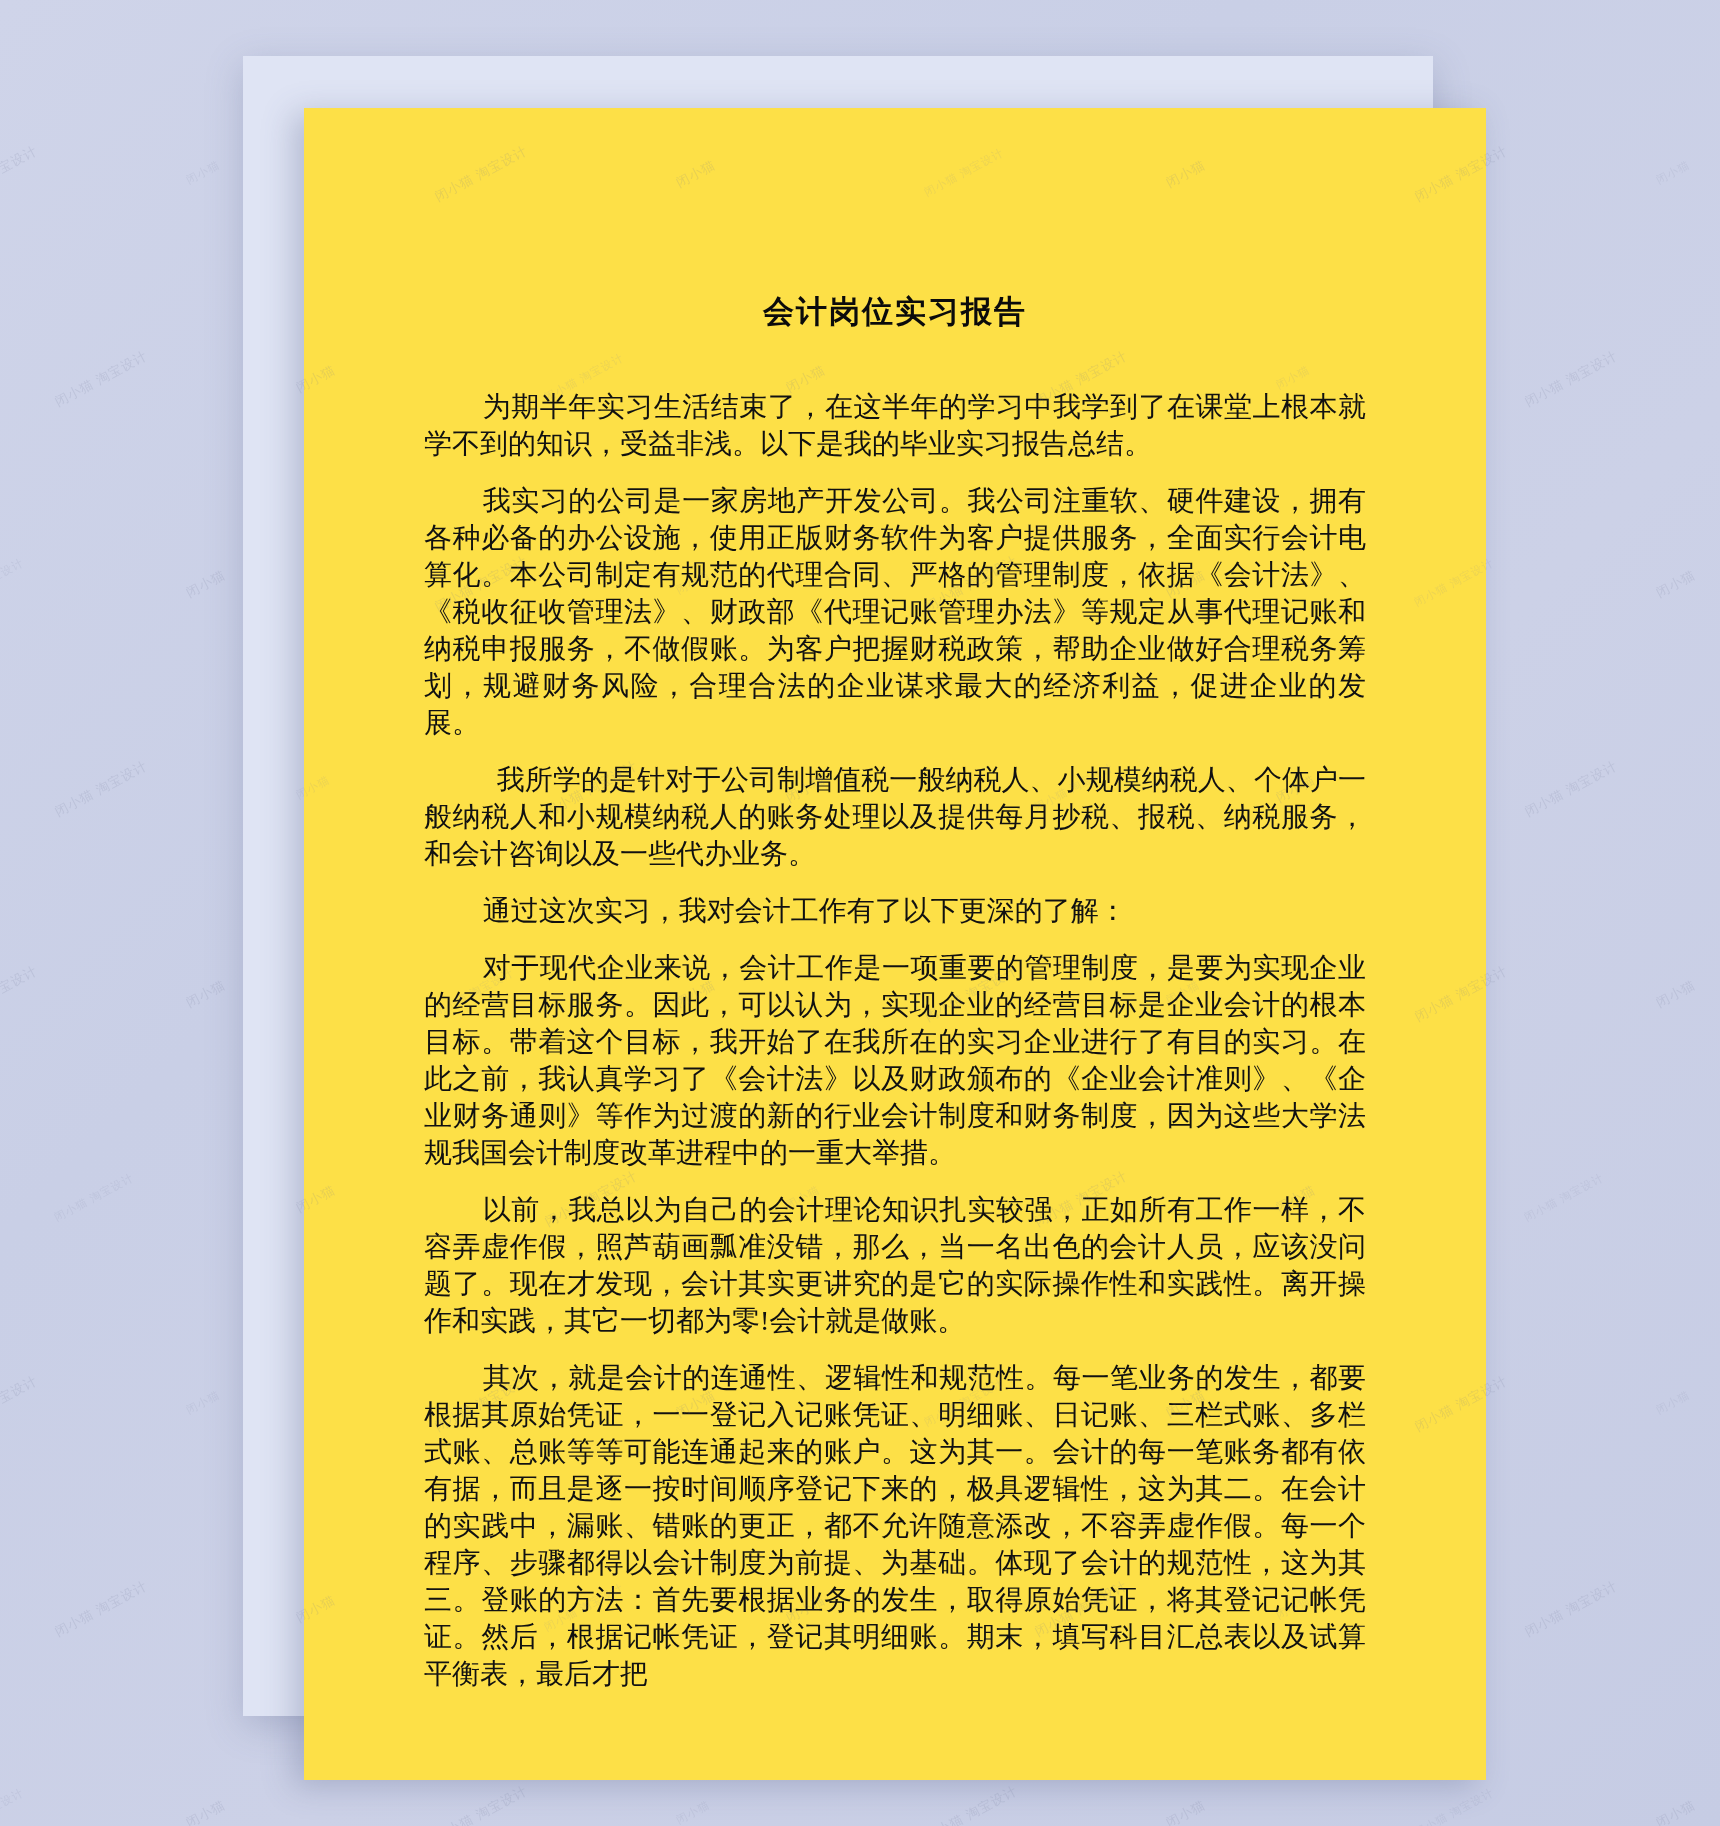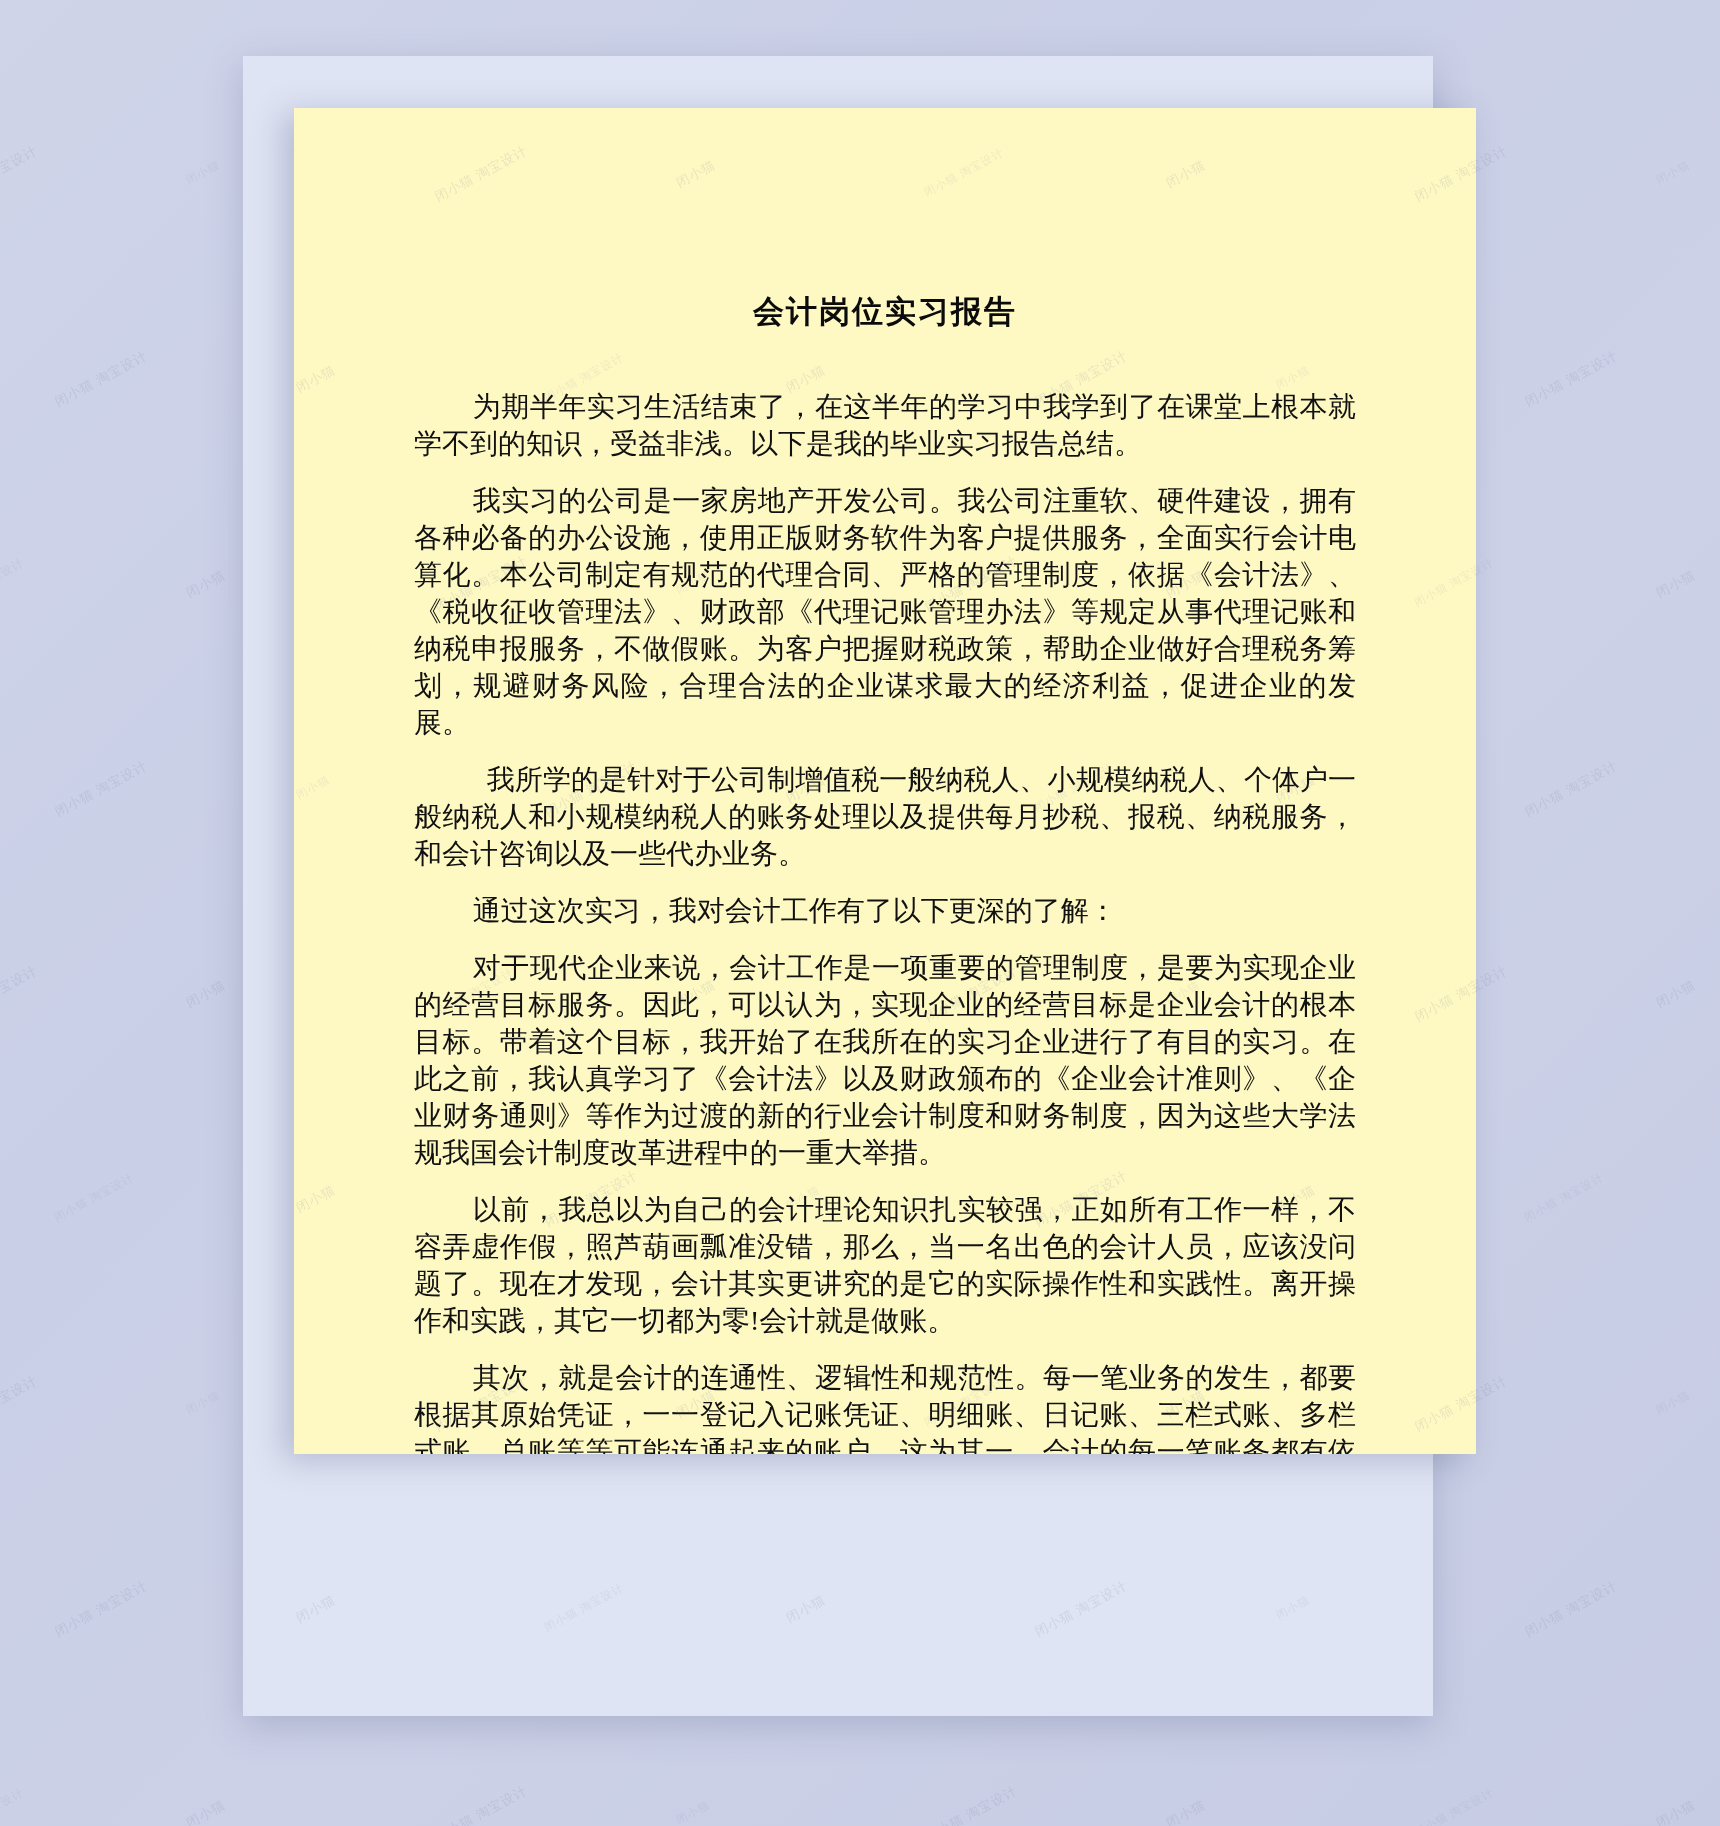--- a/index.html
+++ b/index.html
@@ -30,25 +30,25 @@
     top: 56px;
     width: 1190px;
     height: 1660px;
     background: #dfe4f4;
     box-shadow: 0 10px 34px rgba(90, 100, 140, 0.28);
   }
 
   
   #page {
     position: absolute;
-    left: 294px;
+    left: 304px;
     top: 108px;
     width: 1182px;
-    height: 1346px;
-    background: #fef9c3;
+    height: 1672px;
+    background: #fde047;
     box-shadow: -10px 6px 30px rgba(80, 90, 130, 0.30);
     overflow: hidden;
   }
 
   #page-inner {
     position: absolute;
     left: 0;
     top: 0;
     right: 0;
     bottom: 0;

